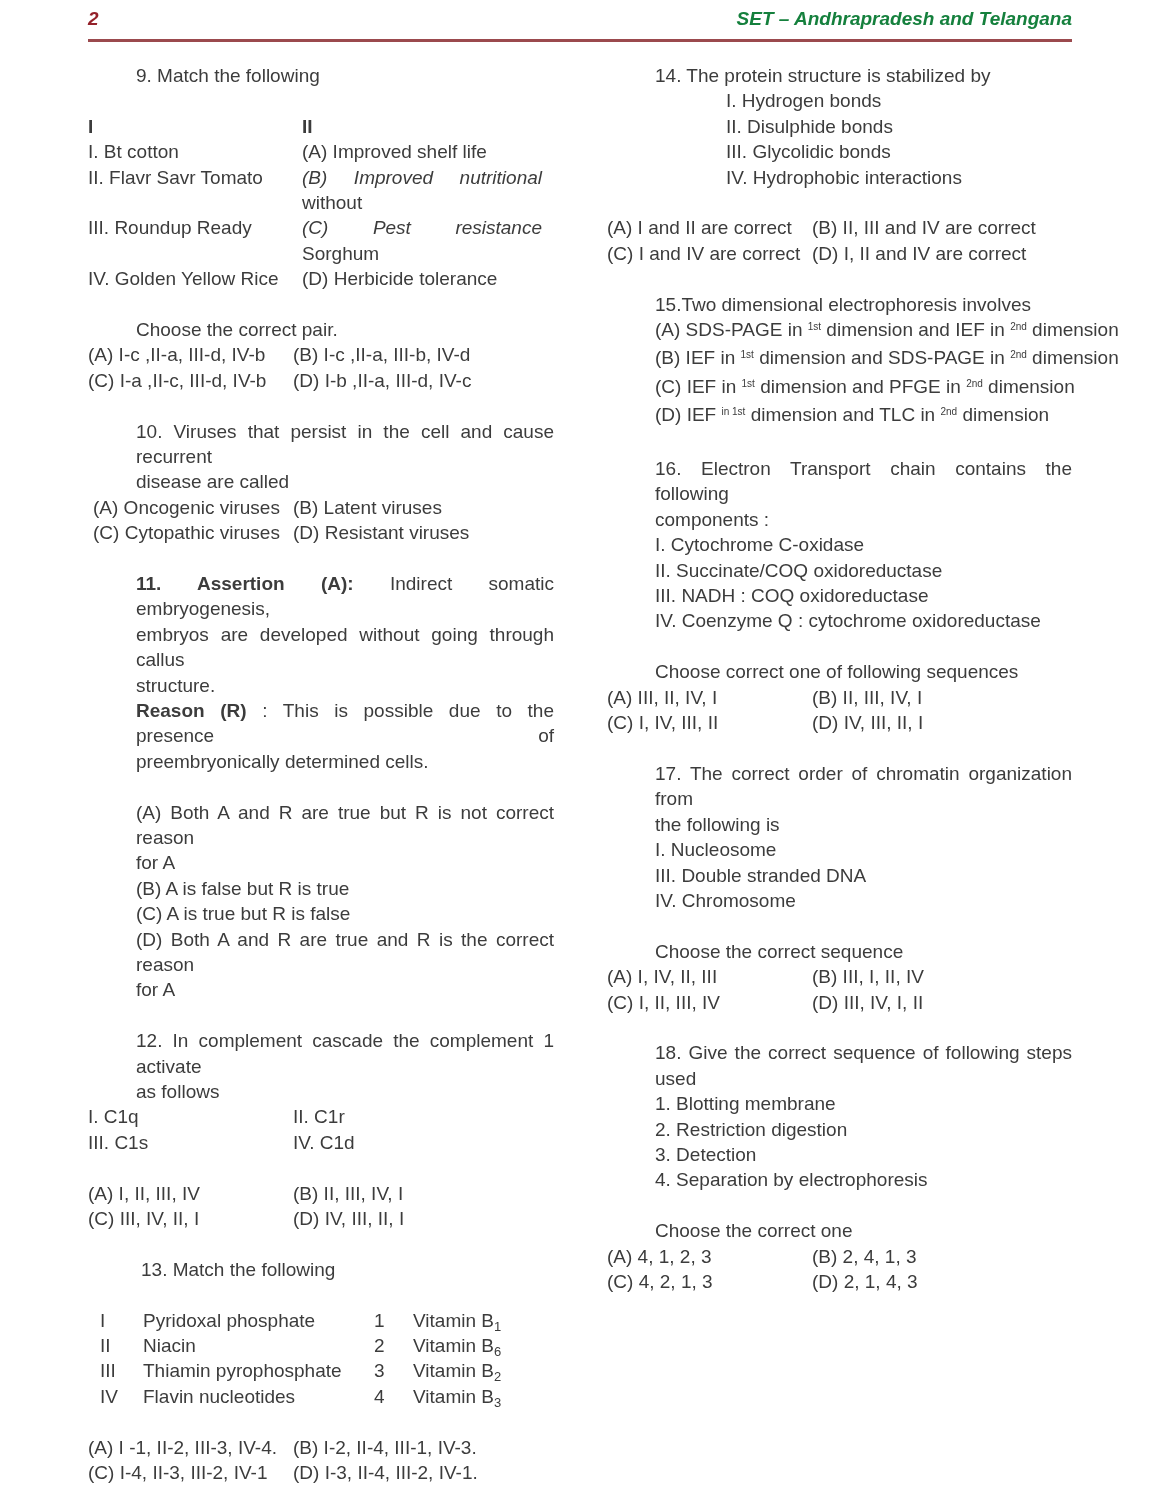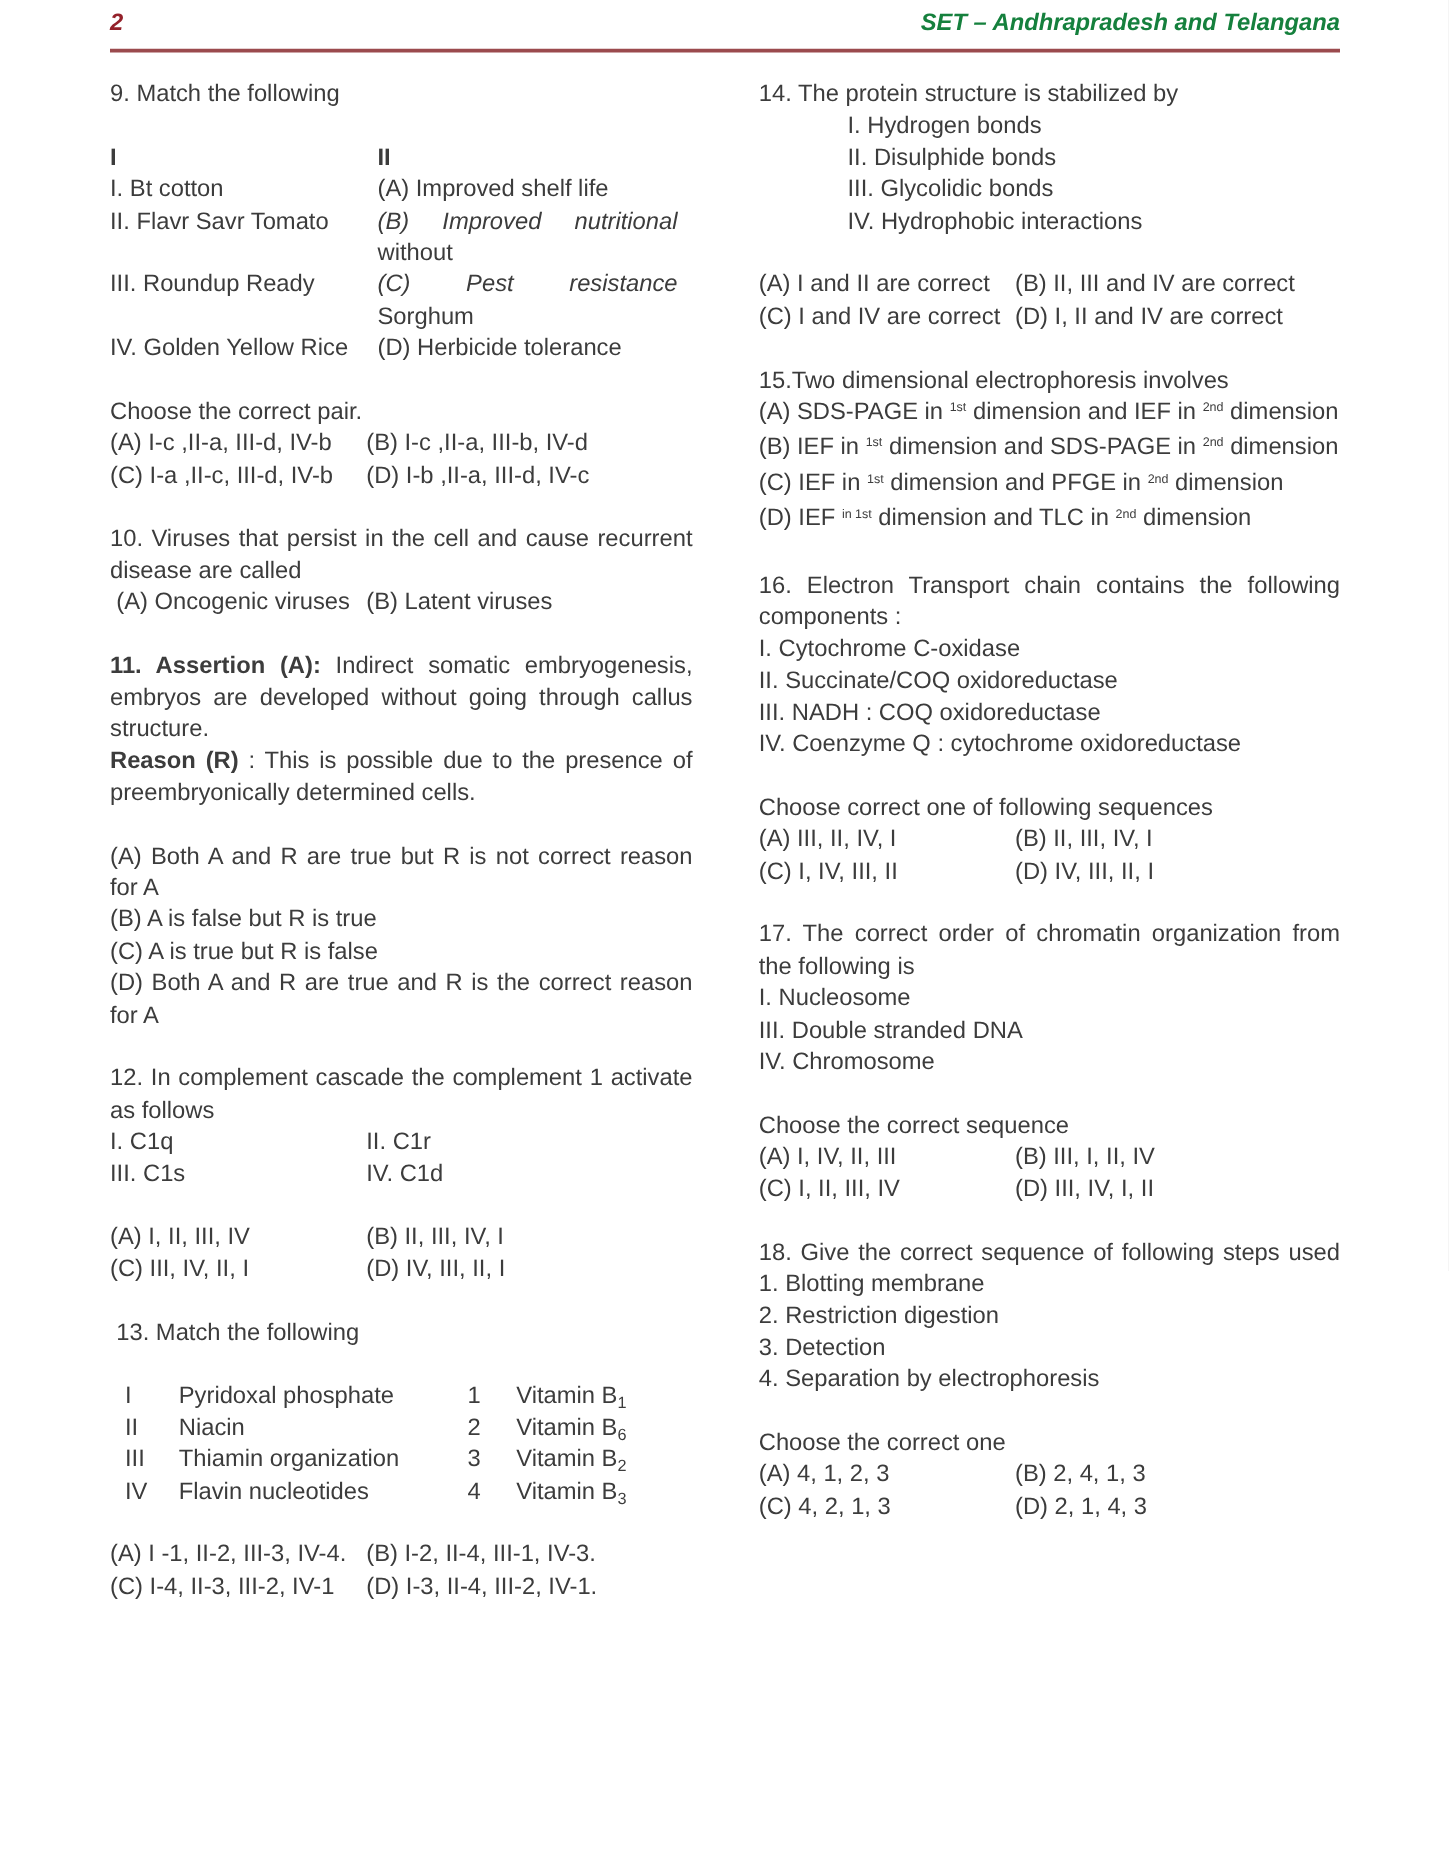--- a/index.html
+++ b/index.html
@@ -7,21 +7,21 @@
     position:relative;width:1159px;height:1500px;margin:0 auto;background:#ffffff;
     font-family:"Liberation Sans",sans-serif;font-size:19px;color:#3c3c3c;
     overflow:hidden;
   }
   .hdr-num{position:absolute;left:88px;top:8px;font-weight:bold;font-style:italic;color:#94212a;}
   .hdr-title{position:absolute;right:87px;top:8px;font-weight:bold;font-style:italic;color:#15803d;}
   .hdr-rule{position:absolute;left:88px;top:39px;width:984px;height:3px;background:#9b4a4e;}
   .col{position:absolute;top:63px;line-height:25.4px;}
   .col-left{left:88px;width:466px;}
   .col-right{left:607px;width:465px;}
-  .line{min-height:25.4px;}
+  .line{min-height:25.4px;margin-left:48px;}
   .sp{height:25.4px;}
   .row{position:relative;min-height:25.4px;}
   .r25{position:relative;height:25.4px;}
   .just{text-align:justify;text-align-last:justify;}
   .nw{white-space:nowrap;}
   .b{font-weight:bold;}
   .ind5{padding-left:5px;}
   .ind71{padding-left:71px;}
   .c2{position:absolute;left:205px;top:0;}
   .c2a{position:absolute;left:214px;top:0;width:240px;}
@@ -83,20 +83,24 @@
       <span class="c2">(D) I-b ,II-a, III-d, IV-c</span>
     </div>
     <div class="sp"></div>
 
     <div class="line just">10. Viruses that persist in the cell and cause recurrent</div>
     <div class="line">disease are called</div>
     <div class="row ind5">
       <span>(A) Oncogenic viruses</span>
       <span class="c2">(B) Latent viruses</span>
     </div>
+    <div class="row ind5">
+      <span>(C) Cytopathic viruses</span>
+      <span class="c2">(D) Resistant viruses</span>
+    </div>
     <div class="sp"></div>
 
     <div class="line just">
       <span class="b">11. Assertion (A):</span><span> Indirect somatic embryogenesis,</span>
     </div>
     <div class="line just">embryos are developed without going through callus</div>
     <div class="line">structure.</div>
     <div class="line just">
       <span class="b">Reason (R)</span><span> : This is possible due to the presence of</span>
     </div>
@@ -140,21 +144,21 @@
       <span class="tv"><span>Vitamin B</span><span class="sub">1</span></span>
     </div>
     <div class="r25">
       <span class="ti">II</span>
       <span class="tl">Niacin</span>
       <span class="tn">2</span>
       <span class="tv"><span>Vitamin B</span><span class="sub">6</span></span>
     </div>
     <div class="r25">
       <span class="ti">III</span>
-      <span class="tl">Thiamin organization</span>
+      <span class="tl">Thiamin pyrophosphate</span>
       <span class="tn">3</span>
       <span class="tv"><span>Vitamin B</span><span class="sub">2</span></span>
     </div>
     <div class="r25">
       <span class="ti">IV</span>
       <span class="tl">Flavin nucleotides</span>
       <span class="tn">4</span>
       <span class="tv"><span>Vitamin B</span><span class="sub">3</span></span>
     </div>
     <div class="sp"></div>

